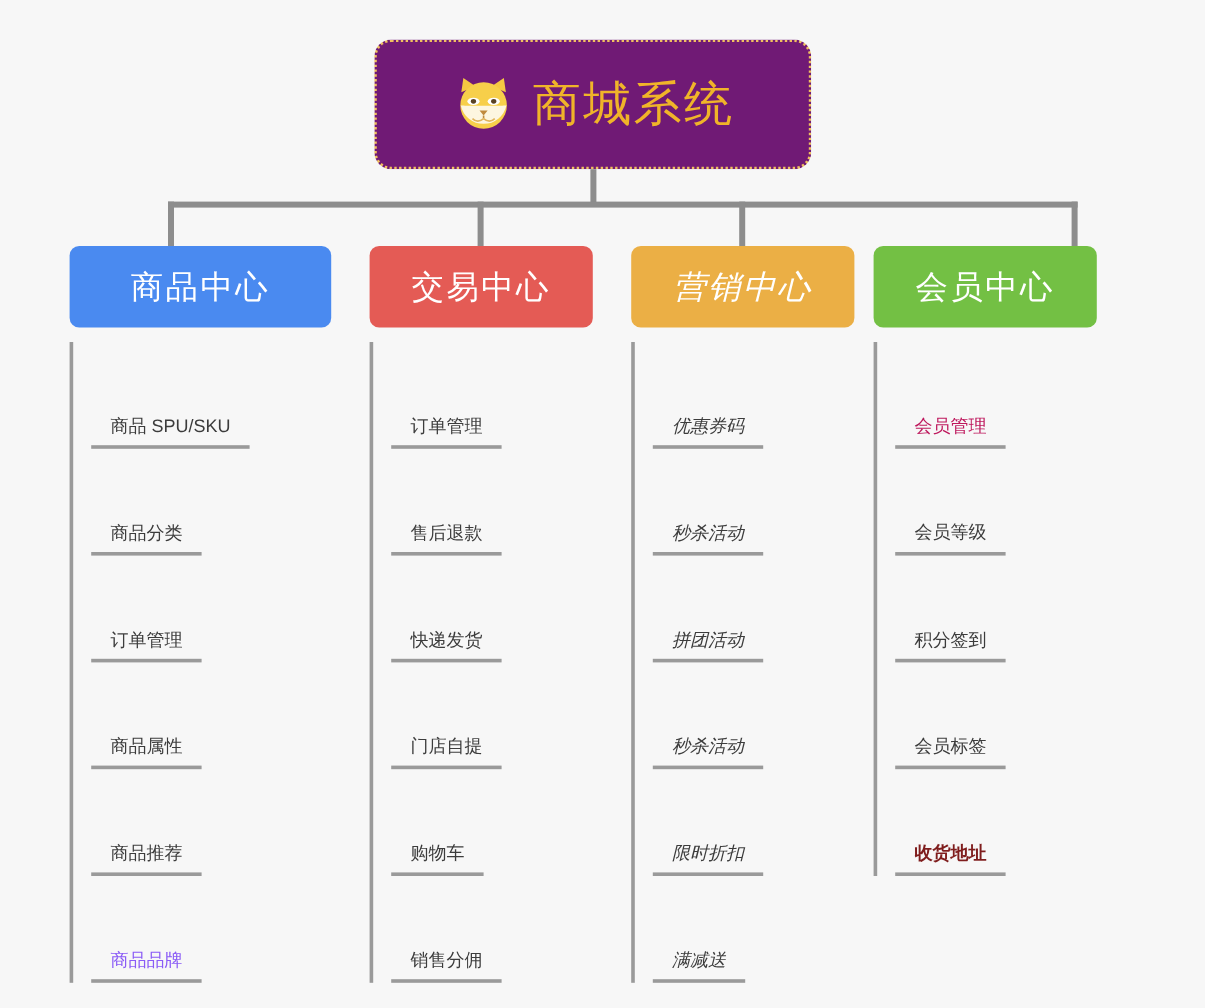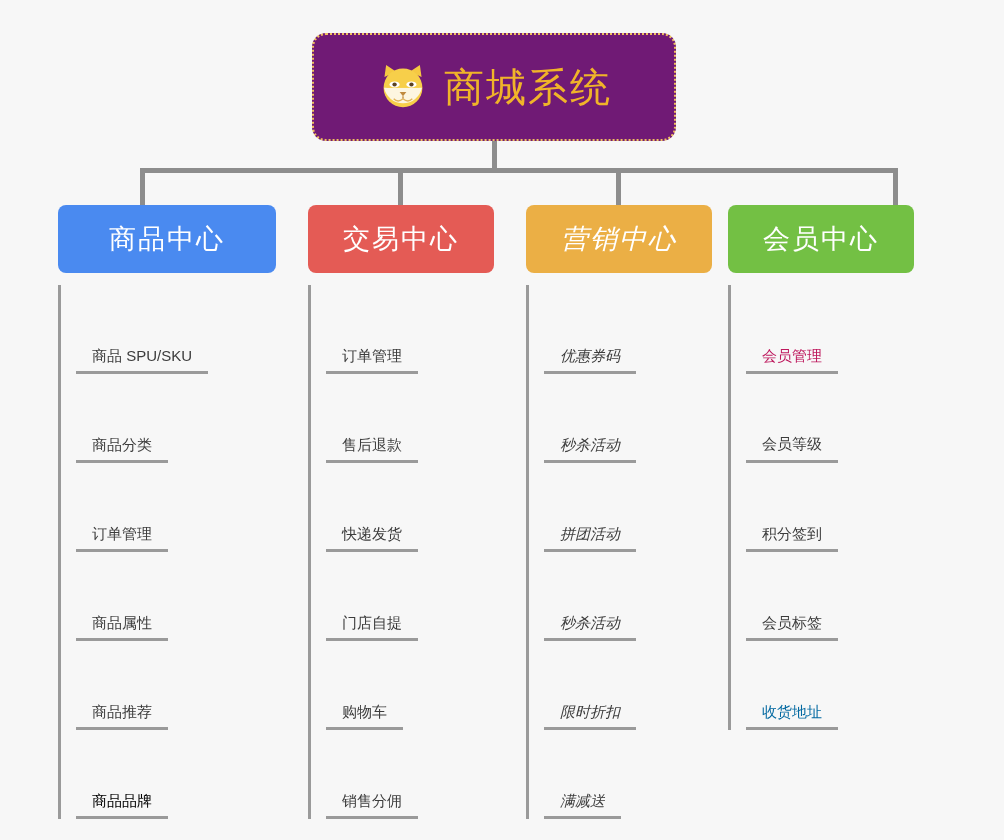--- a/index.html
+++ b/index.html
@@ -185,21 +185,21 @@
       <div class="leaf">
           <span class="leaf-label" style="border-bottom-color: rgb(154, 154, 154); color: rgb(60, 60, 60);">订单管理</span>
         </div>
       <div class="leaf">
           <span class="leaf-label" style="border-bottom-color: rgb(154, 154, 154); color: rgb(60, 60, 60);">商品属性</span>
         </div>
       <div class="leaf">
           <span class="leaf-label" style="border-bottom-color: rgb(154, 154, 154); color: rgb(60, 60, 60);">商品推荐</span>
         </div>
       <div class="leaf">
-          <span class="leaf-label" style="border-bottom-color: rgb(154, 154, 154); color: #000000;">商品品牌</span>
+          <span class="leaf-label" style="border-bottom-color: rgb(154, 154, 154); color: #8b5cf6;">商品品牌</span>
         </div>
     </div>
   </div>
 
   <div class="column" id="col-1">
     <div class="cat-header" style="background-color: rgb(228, 91, 85);">交易中心</div>
     <div class="branch">
       <div class="branch-stem" style="background: rgb(154, 154, 154);"></div>
       <div class="leaf">
           <span class="leaf-label" style="border-bottom-color: rgb(154, 154, 154); color: rgb(60, 60, 60);">订单管理</span>
@@ -257,18 +257,18 @@
       <div class="leaf">
           <span class="leaf-label" style="border-bottom-color: rgb(154, 154, 154); color: rgb(60, 60, 60); font-family: Liberation Serif, serif;">会员等级</span>
         </div>
       <div class="leaf">
           <span class="leaf-label" style="border-bottom-color: rgb(154, 154, 154); color: rgb(60, 60, 60);">积分签到</span>
         </div>
       <div class="leaf">
           <span class="leaf-label" style="border-bottom-color: rgb(154, 154, 154); color: rgb(60, 60, 60);">会员标签</span>
         </div>
       <div class="leaf">
-          <span class="leaf-label" style="border-bottom-color: rgb(154, 154, 154); color: #0369a1;">收货地址</span>
+          <span class="leaf-label" style="border-bottom-color: rgb(154, 154, 154); color: #7f1d1d; font-weight: bold;">收货地址</span>
         </div>
     </div>
   </div>
 
 </div>
 
 </body></html>

